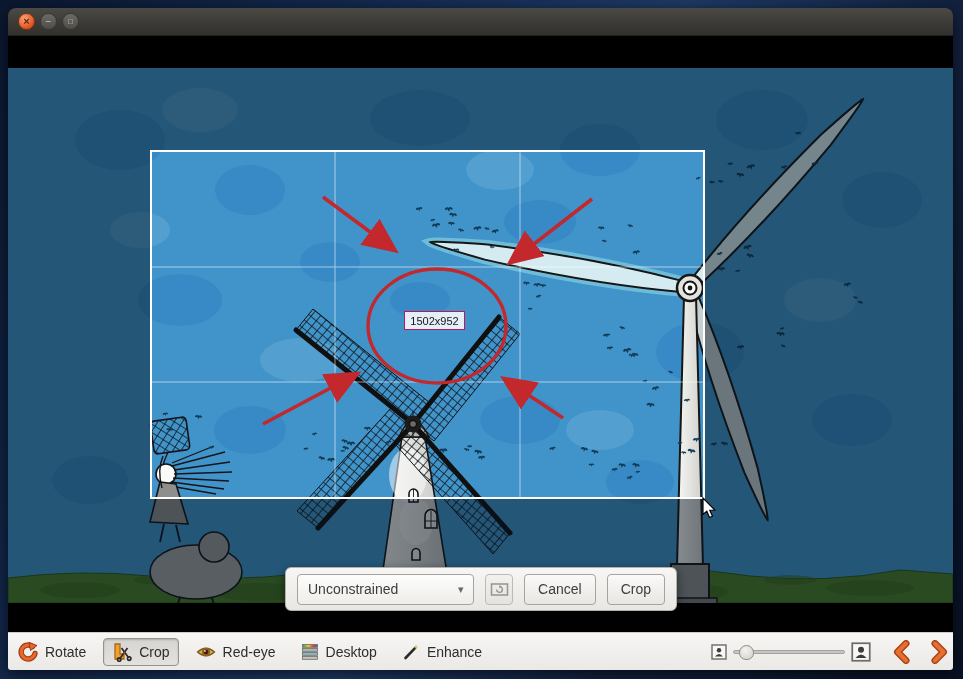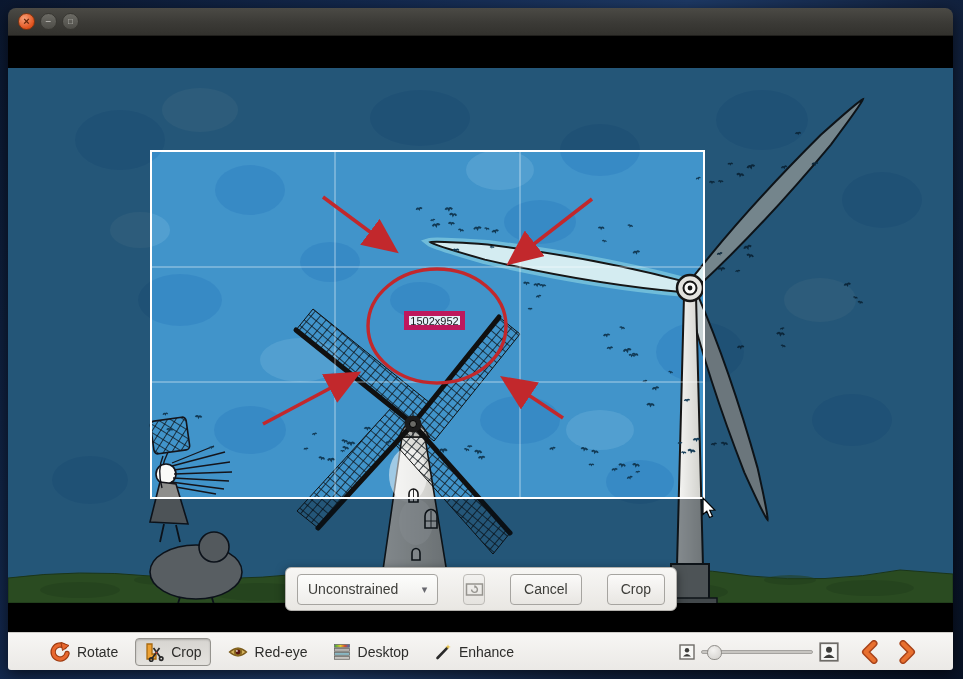--- a/index.html
+++ b/index.html
@@ -17,39 +17,39 @@
   .wbtn.close { background:radial-gradient(circle at 35% 30%,#f8a078,#e0511c 72%);
     border:1px solid #82350f; color:#64260a; font-weight:bold; font-size:11px; }
   .wbtn.gray { background:linear-gradient(#6c6b65,#4d4c47); border:1px solid #383732; color:#cbc9c4; }
   .wbtn.max { font-size:8px; }
   .title { margin-left:22px; font-size:13px; font-weight:bold; color:#e7e5e1;
     text-shadow:0 1px 1px rgba(0,0,0,.6); white-space:nowrap; }
   
   .content { position:absolute; top:28px; left:0; right:0; bottom:38px; background:#000; overflow:hidden; }
   svg.photo { position:absolute; top:32px; left:0; }
   .size-label { position:absolute; left:396px; top:275px; width:61px; height:19px;
-    background:rgba(238,243,249,.95); border:5px solid #be185d; color:#16161a; font-size:11px;
+    background:rgba(238,243,249,.95); border:1px solid #be185d; color:#16161a; font-size:11px;
     display:flex; align-items:center; justify-content:center; }
   
   .crop-toolbar { position:absolute; left:277px; top:531px; width:392px; height:44px;
     background:linear-gradient(#f7f6f4,#e9e7e3); border:1px solid #b3b1ad; border-radius:6px;
-    box-shadow:0 3px 10px rgba(0,0,0,.5); display:flex; align-items:center; padding:0 11px; gap:25px; }
+    box-shadow:0 3px 10px rgba(0,0,0,.5); display:flex; align-items:center; padding:0 11px; gap:11px; }
   .combo { width:198px; height:31px; border:1px solid #a6a4a0; border-radius:4px;
     background:linear-gradient(#fdfdfc,#eeedea); display:flex; align-items:center; padding:0 10px;
     font-size:14px; color:#3d3d39; cursor:default; }
   .combo .arr { margin-left:auto; color:#68686f; font-size:11px; }
   .mini-btn { width:31px; height:31px; border:1px solid #bdbbb7; border-radius:4px;
     background:linear-gradient(#f2f1ef,#e5e3df); display:flex; align-items:center; justify-content:center; }
   .btn { height:31px; padding:0 13px; border:1px solid #a6a4a0; border-radius:4px;
     background:linear-gradient(#fbfaf9,#e8e6e2); font-size:14px; color:#3d3d39;
     font-family:"Liberation Sans",sans-serif; cursor:default; }
   
   .toolbar { position:absolute; left:0; right:0; bottom:0; height:38px;
     background:linear-gradient(#f7f6f4,#ebe9e6); border-top:1px solid #ceccc8;
-    border-radius:0 0 3px 3px; display:flex; align-items:center; padding:0 32px; gap:9px; }
+    border-radius:0 0 3px 3px; display:flex; align-items:center; padding:0 0; gap:9px; }
   .tool { display:flex; align-items:center; gap:7px; font-size:14px; color:#2d2d2b; padding:4px 8px; }
   .tool.active { border:1px solid #95938e; border-radius:4px;
     background:linear-gradient(#d7d5d1,#e4e2de); box-shadow:inset 0 1px 2px rgba(0,0,0,.2); padding:3px 8px; }
   .zoomctl { margin-left:auto; display:flex; align-items:center; gap:6px; margin-right:8px; }
   .track { position:relative; width:112px; height:4px; background:#c7c5c1; border:1px solid #a5a3a0;
     border-radius:2px; }
   .handle { position:absolute; left:5px; top:-6px; width:15px; height:15px;
     background:radial-gradient(circle at 40% 32%,#f4f3f1,#d1cfcb); border:1px solid #8d8b87;
     border-radius:50% 50% 46% 46%; }
   .nav { display:flex; align-items:center; padding:0 3px; }

